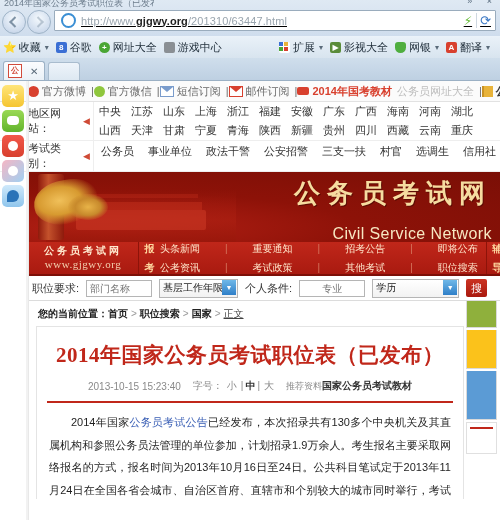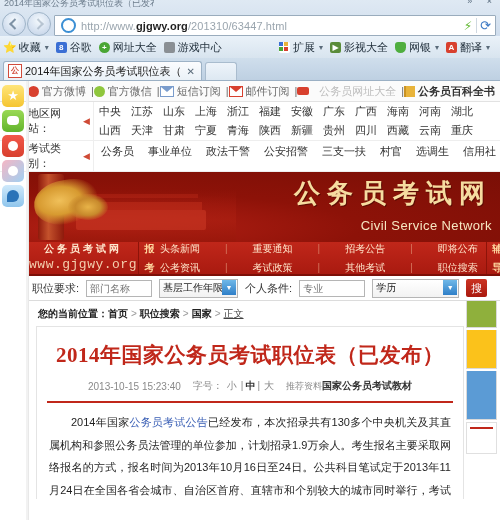--- a/index.html
+++ b/index.html
@@ -18,21 +18,21 @@
   }
   .titlebar{height:10px;position:relative;}
   .titlebar .wintext{
     position:absolute;left:4px;top:-3px;font-size:9px;color:#6d7d8d;
     white-space:nowrap;overflow:hidden;width:150px;
   }
   .titlebar .wincontrols{
     position:absolute;right:2px;top:-4px;font-size:9px;color:#56697c;letter-spacing:6px;
   }
 
-  .navrow{height:26px;display:flex;align-items:flex-end;padding:0 2px;}
+  .navrow{height:26px;display:flex;align-items:flex-start;padding:0 2px;text-decoration:underline;}
   .navbtn{
     width:22px;height:22px;border-radius:50%;
     background:radial-gradient(circle at 50% 35%,#f4f9fd,#cfdced 70%,#b6c8dc);
     border:1px solid #9fb4c8;margin-right:1px;position:relative;flex:0 0 auto;
   }
   .navbtn::after{
     content:"";position:absolute;left:50%;top:50%;width:6px;height:6px;
     border-left:2px solid #7f93a6;border-bottom:2px solid #7f93a6;
     transform:translate(-40%,-50%) rotate(45deg);
   }
@@ -166,37 +166,37 @@
     background:radial-gradient(ellipse at 50% 50%, #e8b348 0%, #c88a2c 45%, rgba(150,60,18,0) 75%);
     border-radius:50%;
   }
   .bn-title{
     position:absolute;right:8px;top:4px;text-align:right;
     color:#f6dca0;font-size:26px;font-weight:bold;letter-spacing:7px;
     font-family:"Liberation Serif","DejaVu Serif",serif;
     text-shadow:1px 1px 0 #5c0b04;white-space:nowrap;
   }
   .bn-sub{
-    position:absolute;right:8px;top:46px;color:#f7e7c2;font-size:13px;
+    position:absolute;right:8px;top:53px;color:#f7e7c2;font-size:16px;
     letter-spacing:.4px;white-space:nowrap;
   }
 
   
   .rednav{
     margin-left:28px;height:32px;display:flex;align-items:stretch;
     background:linear-gradient(to bottom,#c0271a,#a91a10);
     border-bottom:2px solid #7d0f07;color:#ffe4c9;font-size:10px;
   }
   .rn-brand{
     width:110px;flex:0 0 auto;display:flex;flex-direction:column;justify-content:center;
     align-items:center;border-right:1px solid #8d1309;line-height:1.35;
   }
   .rn-brand .b1{letter-spacing:3px;color:#ffe9cf;font-weight:bold;}
-  .rn-brand .b2{letter-spacing:.5px;color:#f3cfae;font-size:13px;
-    font-family:Liberation Mono, monospace;}
+  .rn-brand .b2{letter-spacing:.5px;color:#f3cfae;font-size:11px;
+    font-family:Liberation Serif, serif;}
   .rn-grp{display:flex;align-items:center;border-right:1px solid #8d1309;padding:0 4px;}
   .rn-key{
     width:13px;flex:0 0 auto;color:#ffd9a0;font-weight:bold;font-size:10px;
     display:flex;flex-direction:column;justify-content:center;line-height:1.9;text-align:center;
   }
   .rn-links{display:flex;flex-direction:column;justify-content:center;line-height:1.9;}
   .rn-links div{display:flex;white-space:nowrap;gap:21px;}
   .rn-links a{color:#ffe4c9;text-decoration:none;padding:0 4px;}
   .rn-links i{color:#d6775f;font-style:normal;}
 
@@ -357,21 +357,20 @@
       <div class="bk">
         <span class="sq trans">A</span>
         <span>翻译</span>
         <span class="carat">▾</span>
       </div>
     </div>
 
     <div class="tabstrip">
       <div class="tab">
         <span class="tabico">公</span>
-        <span class="tabtitle">2014年国家公务员考试职位表（</span>
         <span class="tabx">✕</span>
       </div>
       <div class="newtab"></div>
     </div>
   </div>
 
   <div class="viewport">
 
     <div class="gutter"></div>
 
@@ -399,20 +398,21 @@
         <span>短信订阅</span>
       </div>
       <span class="sep">|</span>
       <div class="tb">
         <span class="env red"></span>
         <span>邮件订阅</span>
       </div>
       <span class="sep">|</span>
       <div class="tb hot">
         <span class="hotico"></span>
+        <span>2014年国考教材</span>
       </div>
       <div class="spacer"></div>
       <div class="tb dim">
         <span>公务员网址大全</span>
       </div>
       <span class="sep">|</span>
       <div class="tb dark">
         <span class="book"></span>
         <span>公务员百科全书</span>
       </div>
@@ -545,21 +545,21 @@
     </div>
 
     <div class="searchrow">
       <span class="sr-label">职位要求:</span>
       <input class="sr-input" style="width: 58px;" placeholder="部门名称">
       <div class="sr-select" style="width:74px;">
         <span>基层工作年限</span>
         <span class="cap">▼</span>
       </div>
       <span class="sr-label">个人条件:</span>
-      <input class="sr-input" style="width: 58px;" placeholder="专业">
+      <input class="sr-input" style="width: 58px; text-align: center;" placeholder="专业">
       <div class="sr-select" style="width:82px;">
         <span>学历</span>
         <span class="cap">▼</span>
       </div>
       <div class="sr-btn">搜</div>
     </div>
 
     <div class="content">
 
       <div class="rail">

